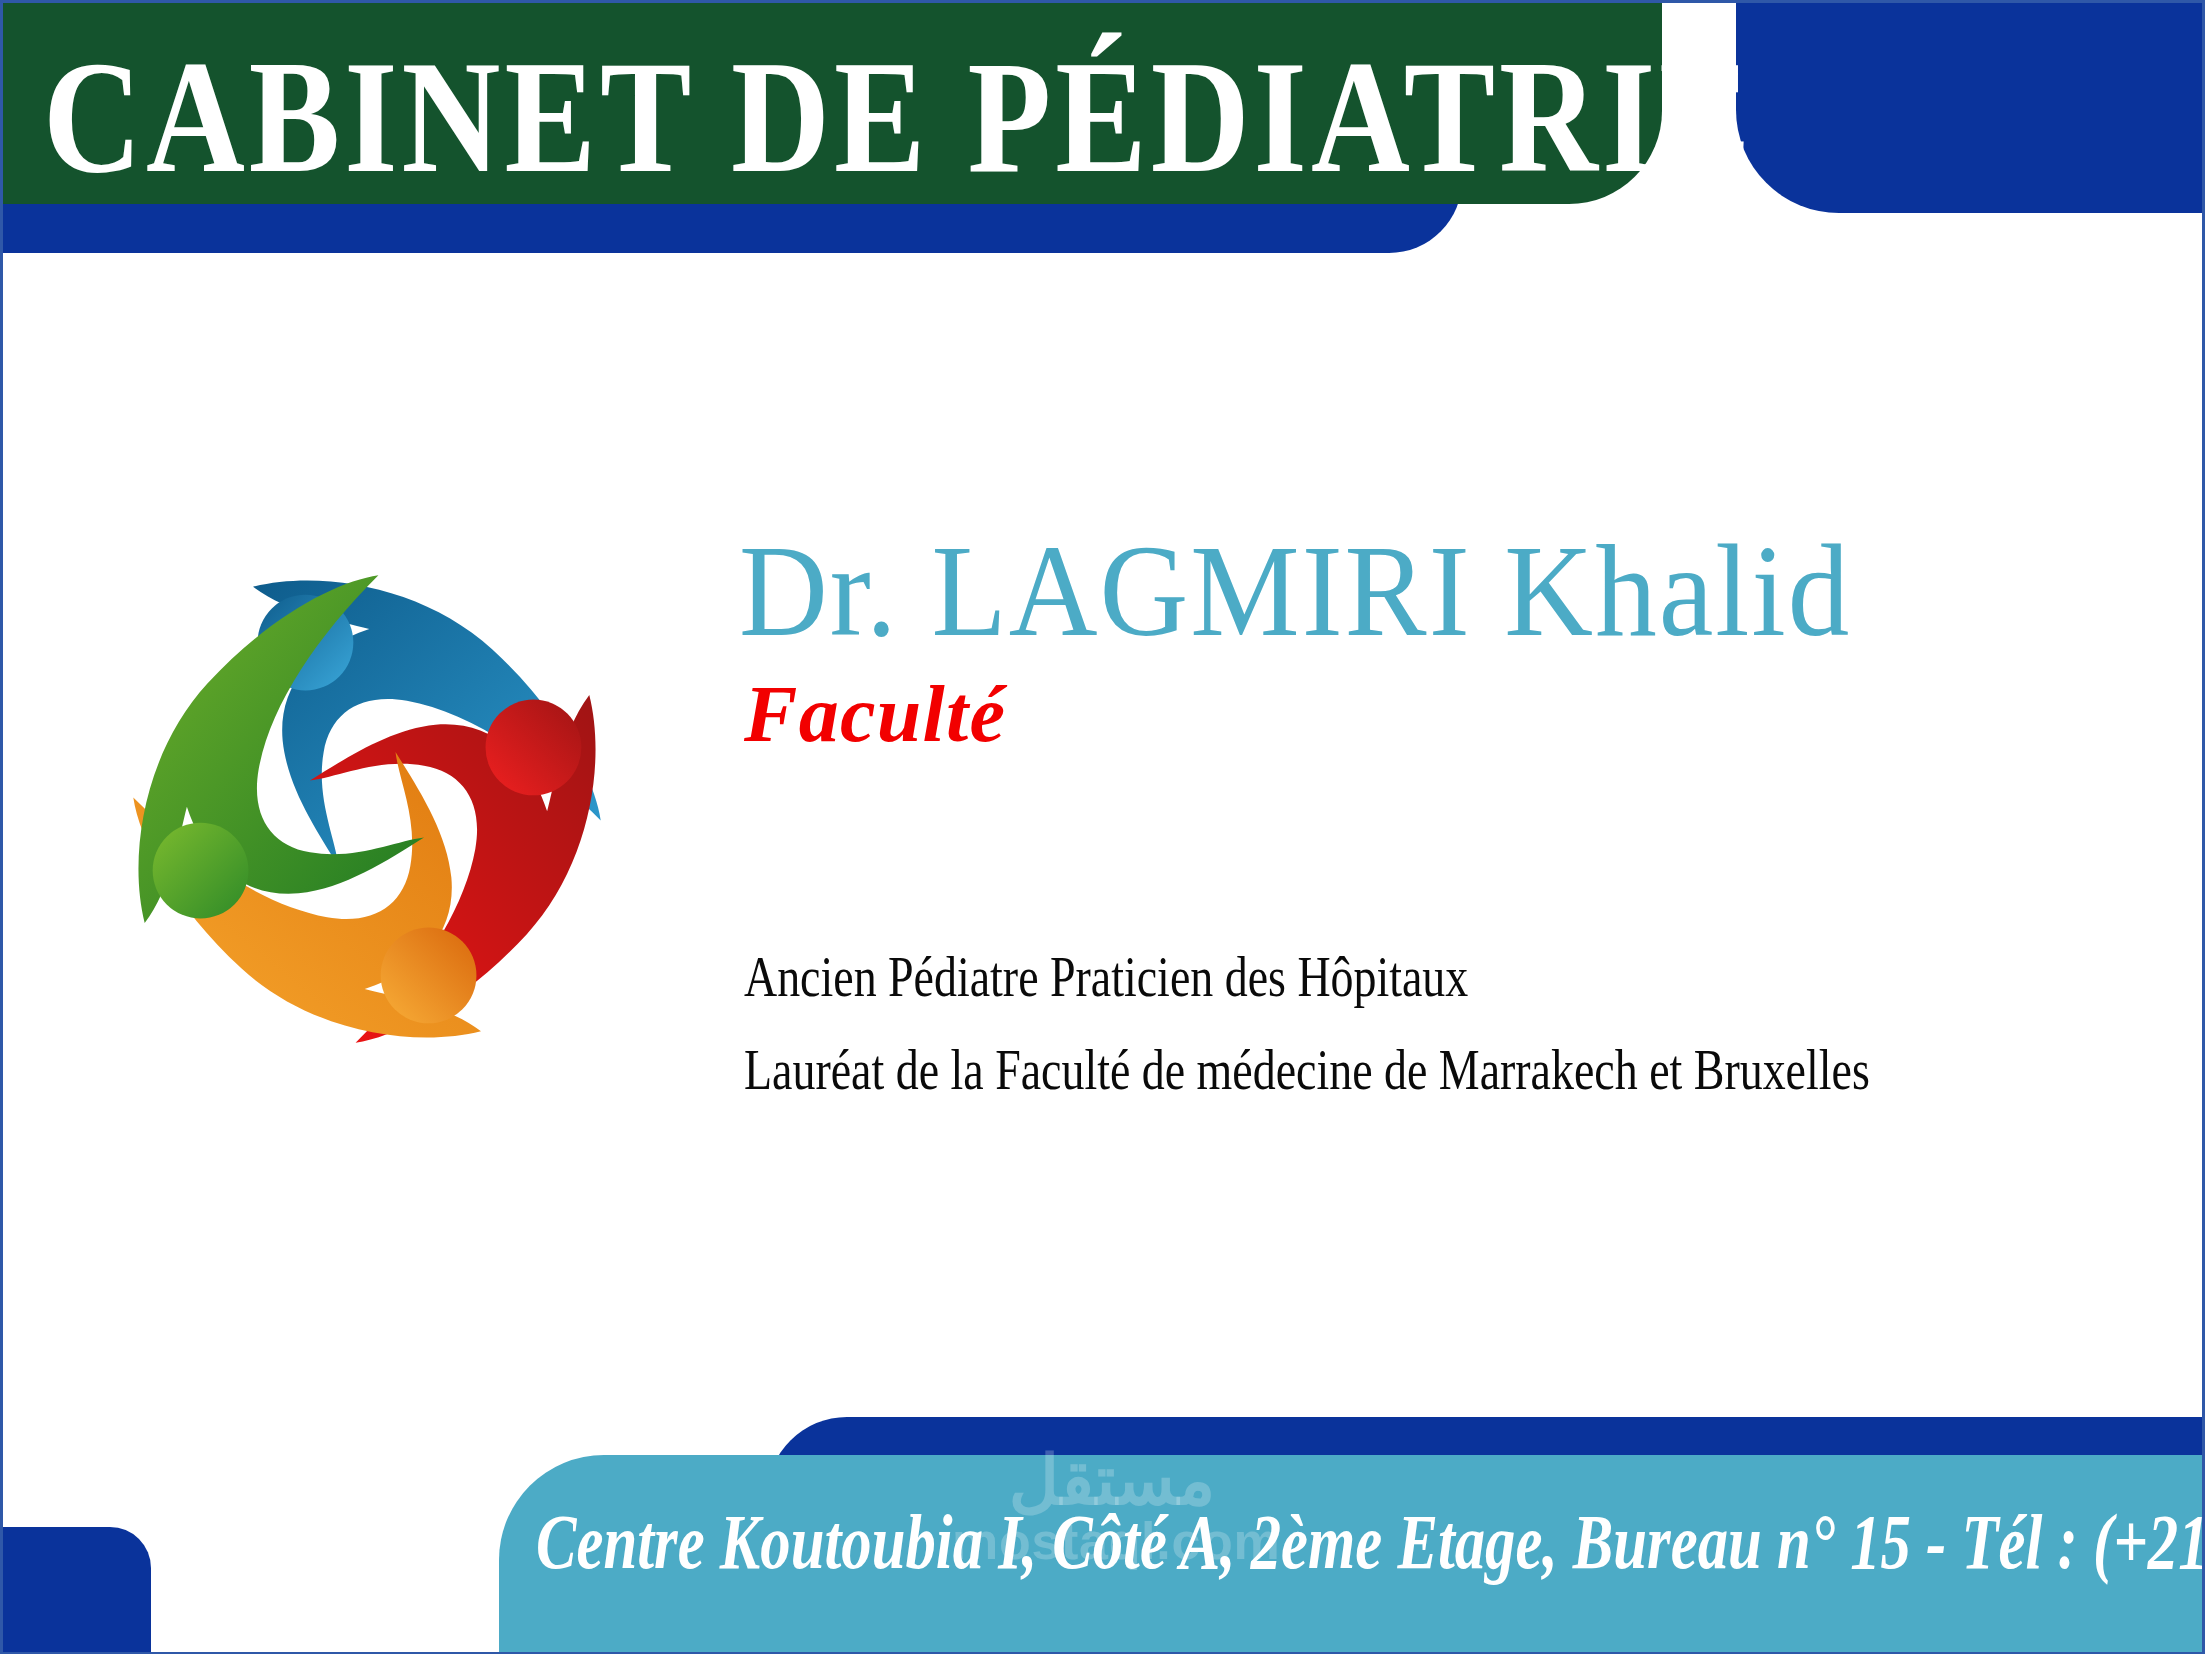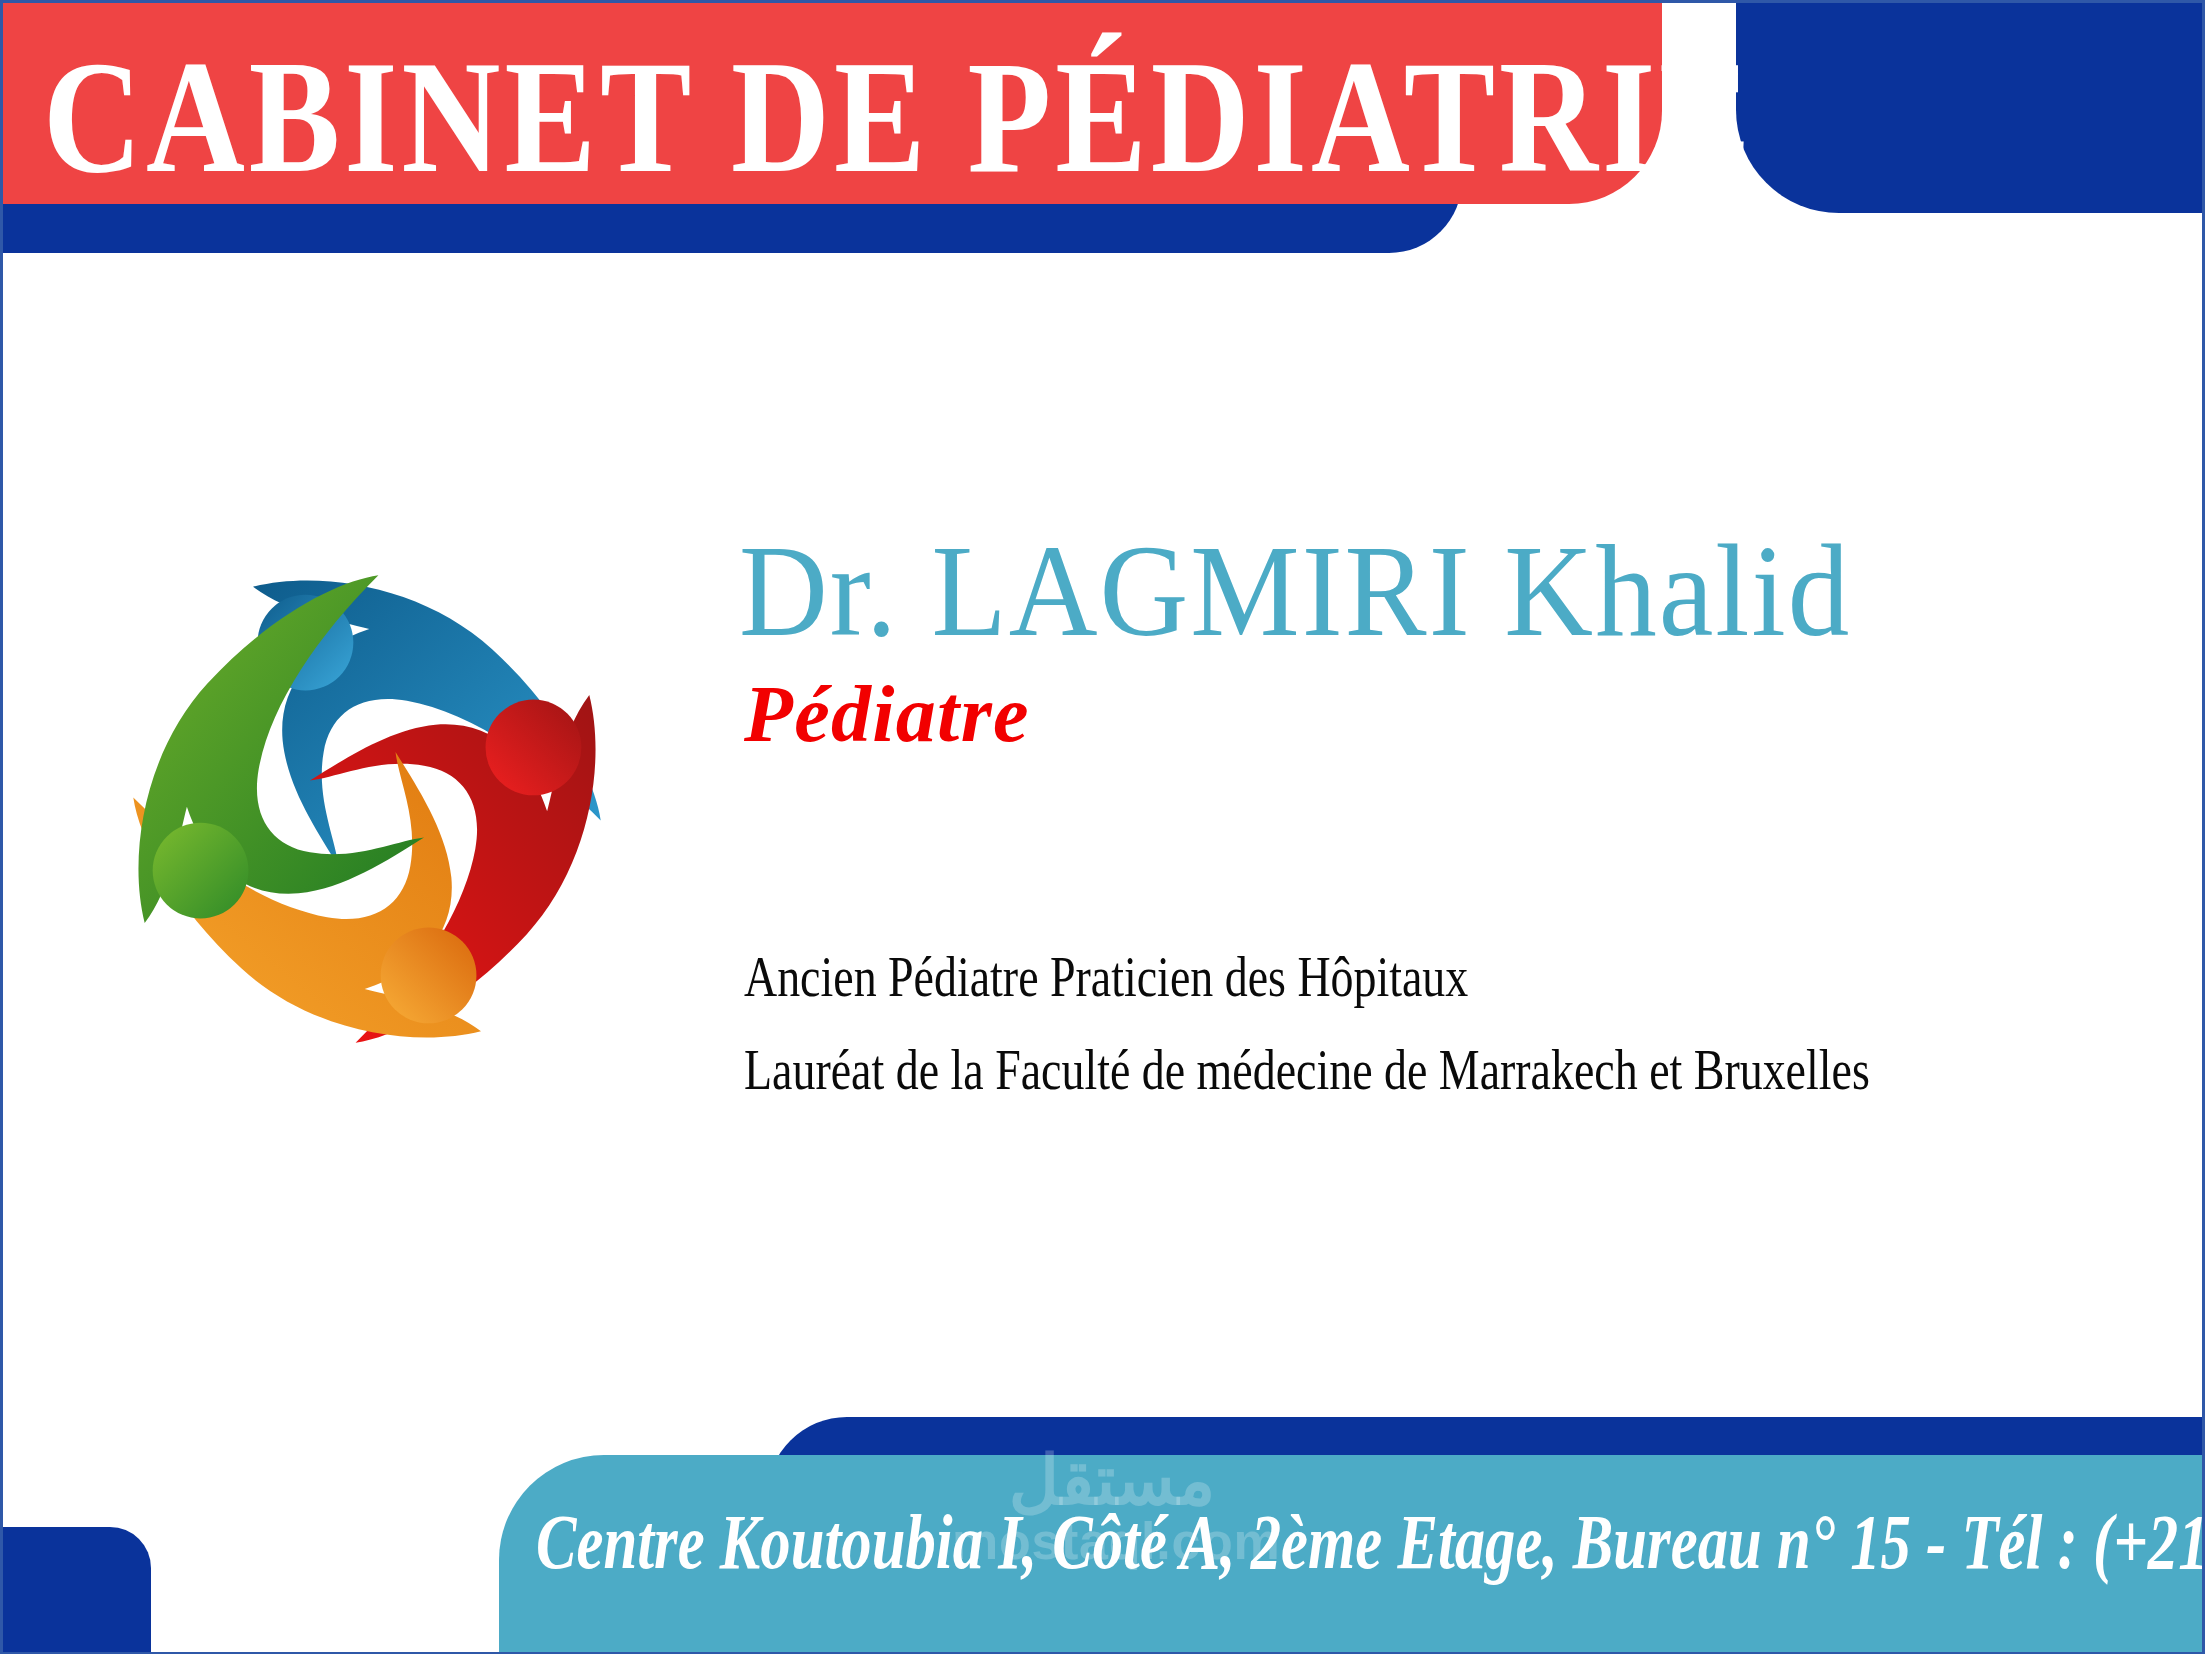--- a/index.html
+++ b/index.html
@@ -20,21 +20,21 @@
     position:absolute;
     left:0; top:0;
     width:1459px; height:250px;
     background:#0A339B;
     border-bottom-right-radius:73px;
   }
   .hdr-teal{
     position:absolute;
     left:0; top:0;
     width:1659px; height:201px;
-    background:#ef4444;
+    background:#14532d;
     border-bottom-right-radius:93px;
   }
   .hdr-title{
     position:absolute;
     left:40px; top:9.3px;
     width:1572px;
     color:#ffffff;
     font-family:"Liberation Serif",serif;
     font-size:137px;
     font-weight:700;
@@ -224,21 +224,21 @@
       </g>
 
       <g transform="rotate(270 250 250)">
         <use href="#arm" fill="url(#gGreen)"></use>
         <circle cx="196" cy="104" r="42" fill="url(#gGreenH)"></circle>
       </g>
     </svg>
   </div>
 
   <div class="doc-name">Dr. LAGMIRI Khalid</div>
-  <div class="specialty">Pédiatre</div>
+  <div class="specialty">Faculté</div>
   <div class="cred cred-1">Ancien Pédiatre Praticien des Hôpitaux</div>
   <div class="cred cred-2">Lauréat de la Faculté de médecine de Marrakech et Bruxelles</div>
 
   <div class="ftr-blue-left"></div>
   <div class="ftr-blue-main"></div>
   <div class="ftr-teal"></div>
 
   <div class="watermark">
     <div class="wm-ar">مستقل</div>
     <div class="wm-en">mostaql.com</div>

